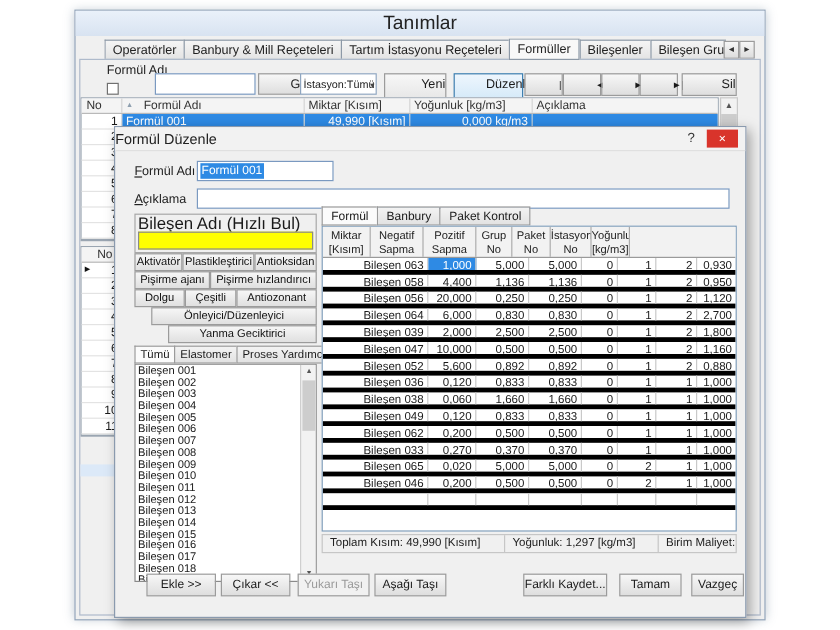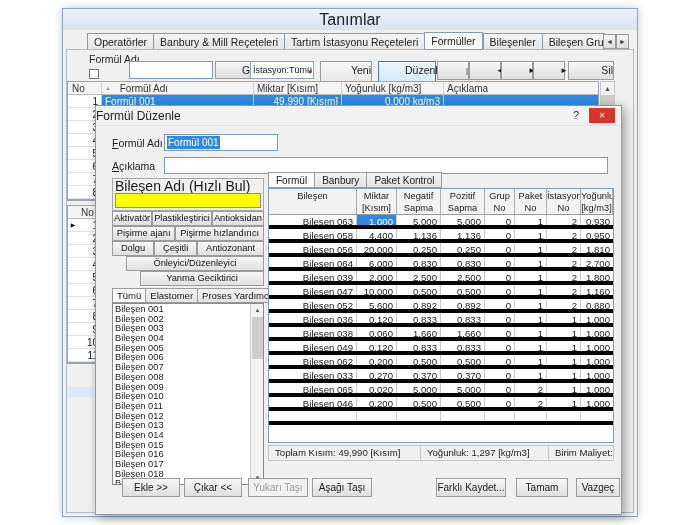--- a/index.html
+++ b/index.html
@@ -399,24 +399,20 @@
     </div>
 
     <div class="rpanel">
       <div class="rtabs">
           <div class="rtab active">Formül</div>
           <div class="rtab">Banbury</div>
           <div class="rtab">Paket Kontrol</div>
         </div>
       <div class="grid">
         <div class="ghead" id="ghead">
-            <div class="gc c0">
-              <div>Bileşen</div>
-              <div></div>
-            </div>
             <div class="gc c1">
               <div>Miktar</div>
               <div>[Kısım]</div>
             </div>
             <div class="gc c2">
               <div>Negatif</div>
               <div>Sapma [%]</div>
             </div>
             <div class="gc c3">
               <div>Pozitif</div>
@@ -461,21 +457,21 @@
               <div class="gc c7">0,950</div>
             </div>
             <div class="grow">
               <div class="gc c0">Bileşen 056</div>
               <div class="gc c1">20,000</div>
               <div class="gc c2">0,250</div>
               <div class="gc c3">0,250</div>
               <div class="gc c4">0</div>
               <div class="gc c5">1</div>
               <div class="gc c6">2</div>
-              <div class="gc c7">1,810</div>
+              <div class="gc c7">1,120</div>
             </div>
             <div class="grow">
               <div class="gc c0">Bileşen 064</div>
               <div class="gc c1">6,000</div>
               <div class="gc c2">0,830</div>
               <div class="gc c3">0,830</div>
               <div class="gc c4">0</div>
               <div class="gc c5">1</div>
               <div class="gc c6">2</div>
               <div class="gc c7">2,700</div>

